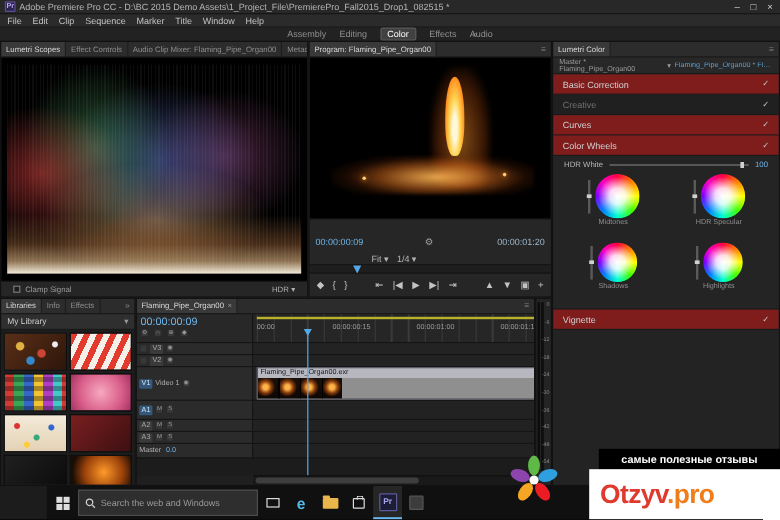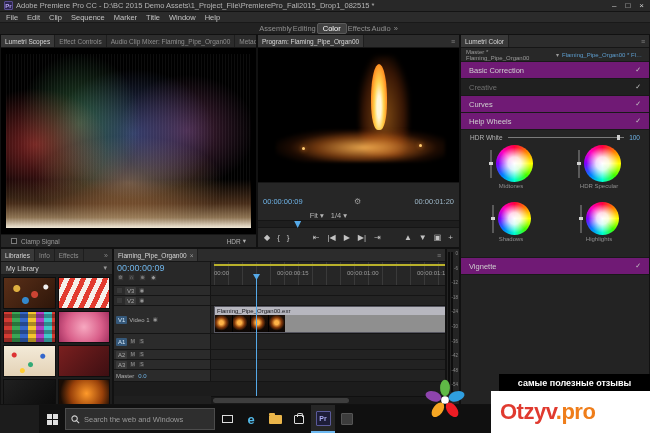--- a/index.html
+++ b/index.html
@@ -7,21 +7,21 @@
 body{font-family:"Liberation Sans",sans-serif;}
 .screen{position:relative;width:650px;height:433px;background:#1c1c1c;overflow:hidden;color:#bdbdbd;font-size:8px;padding-left:32px;}
 
 
 .titlebar{position:absolute;top:0;left:0;right:0;height:12px;background:#282828;border-bottom:1px solid #141414;display:flex;align-items:center;gap:3px;padding:0 4px;}
 .pr-badge{width:9px;height:9px;background:#2c2550;color:#b9a6ef;font-size:6px;font-weight:bold;display:flex;align-items:center;justify-content:center;border:1px solid #5a4d91;border-radius:1px;flex:0 0 auto;}
 .tb-title{font-size:7.5px;color:#b5b5b5;white-space:nowrap;overflow:hidden;}
 .win-controls{margin-left:auto;display:flex;gap:9px;color:#cfcfcf;font-size:8px;padding-right:2px;}
 .win-controls span{cursor:default;}
 .menubar{position:absolute;top:12px;left:0;right:0;height:11px;background:#2b2b2b;border-bottom:1px solid #191919;display:flex;align-items:center;gap:9px;padding:0 6px;font-size:7.5px;color:#c2c2c2;}
-.workspacebar{position:absolute;top:23px;left:0;right:0;height:11px;background:#222;display:flex;align-items:center;justify-content:center;gap:1px;font-size:7.5px;color:#8f8f8f;}
+.workspacebar{position:absolute;top:23px;left:0;right:0;height:11px;background:#222;display:flex;align-items:center;justify-content:center;gap:11px;font-size:7.5px;color:#8f8f8f;}
 .ws-tab.active{color:#fff;background:#414141;padding:0 5px;border-radius:2px;border:1px solid #5a5a5a;}
 .ws-overflow{position:absolute;right:252px;color:#8f8f8f;}
 
 
 .panel{position:absolute;background:#252525;border:1px solid #111;display:flex;flex-direction:column;overflow:hidden;}
 .tabbar{flex:0 0 13px;background:#2c2c2c;border-bottom:1px solid #161616;display:flex;align-items:stretch;font-size:6.5px;color:#8e8e8e;overflow:hidden;}
 .tab{padding:0 4px;display:flex;align-items:center;gap:3px;white-space:nowrap;border-right:1px solid #1e1e1e;}
 .tab.active{background:#393939;color:#d8d8d8;}
 .panel-menu{margin-left:auto;padding:0 4px;display:flex;align-items:center;color:#858585;font-size:7px;}
 .tab-close{color:#9a9a9a;}
@@ -57,21 +57,21 @@
 .scrub-head{position:absolute;left:18%;top:0;width:7px;height:7px;background:#55a9e8;clip-path:polygon(0 0,100% 0,50% 100%);}
 .transport{flex:0 0 19px;background:#262626;display:flex;align-items:center;padding:0 6px;font-size:8px;color:#c3c3c3;}
 .tr-group{display:flex;gap:7px;align-items:center;}
 .tr-center{flex:1;display:flex;justify-content:center;gap:8px;}
 .tr-btn{cursor:default;}
 
 
 .p-lumetri{left:460px;top:34px;width:190px;height:371px;}
 .lum-head{flex:0 0 14px;background:#282828;border-bottom:1px solid #191919;display:flex;align-items:center;gap:3px;padding:0 5px;font-size:6px;color:#9a9a9a;overflow:hidden;}
 .lum-clip{color:#5e9fd0;white-space:nowrap;overflow:hidden;text-overflow:ellipsis;}
-.lum-section{flex:0 0 17px;display:flex;align-items:center;padding:0 8px;font-size:7.5px;color:#cfcfcf;border-bottom:1px solid #191919;background:#701a75;}
+.lum-section{flex:0 0 17px;display:flex;align-items:center;padding:0 8px;font-size:7.5px;color:#cfcfcf;border-bottom:1px solid #191919;background:#7f1d1d;}
 .lum-section.dim{color:#707070;background:#202020;justify-content:center;}
 .lum-check{margin-left:auto;color:#c0c0c0;font-size:7px;}
 .wheels-area{flex:0 0 128px;background:#242424;border-bottom:1px solid #191919;display:flex;flex-direction:column;}
 .hdrw-row{display:flex;align-items:center;gap:5px;padding:4px 9px 2px 9px;font-size:6.5px;color:#b5b5b5;}
 .hslider{flex:1;height:1px;background:#7a7a7a;position:relative;}
 .hslider .handle{position:absolute;right:4px;top:-2px;width:3px;height:5px;background:#d0d0d0;}
 .hot-val{color:#6fb4e8;}
 .wheel-grid{flex:1;display:grid;grid-template-columns:1fr 1fr;padding:2px 6px;}
 .wheel-cell{display:flex;flex-direction:column;align-items:center;justify-content:flex-start;}
 .wheel-row{display:flex;align-items:center;gap:4px;}
@@ -280,21 +280,21 @@
     </div>
     <div class="lum-section dim">
       <span>Creative</span>
       <span class="lum-check">✓</span>
     </div>
     <div class="lum-section">
       <span>Curves</span>
       <span class="lum-check">✓</span>
     </div>
     <div class="lum-section">
-      <span>Help Wheels</span>
+      <span>Color Wheels</span>
       <span class="lum-check">✓</span>
     </div>
     <div class="wheels-area">
       <div class="hdrw-row">
         <span>HDR White</span>
         <div class="hslider">
             <div class="handle"></div>
           </div>
         <span class="hot-val">100</span>
       </div>

